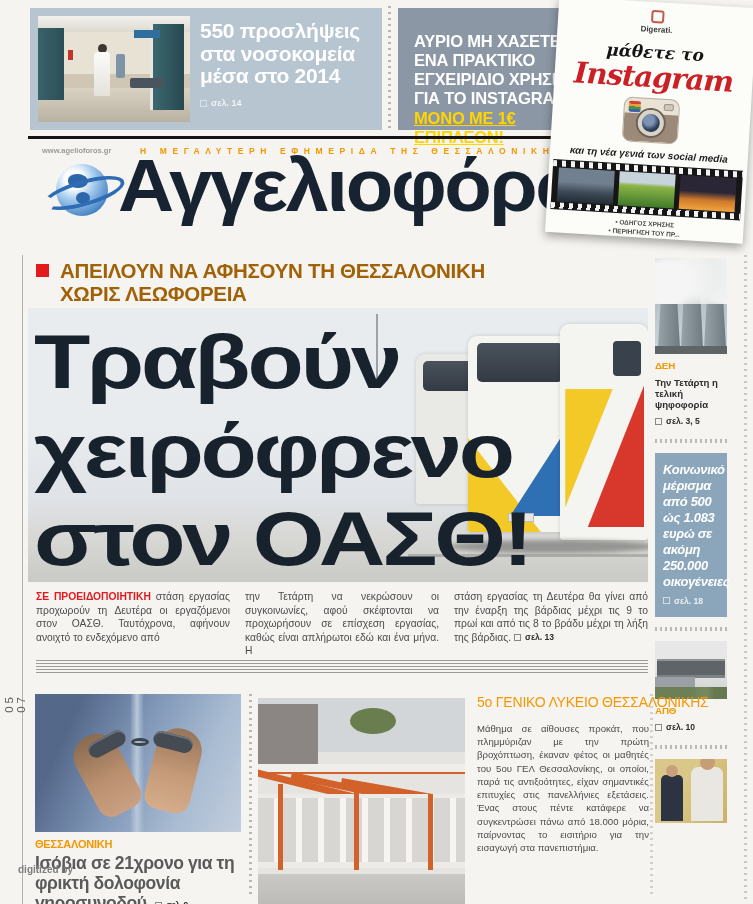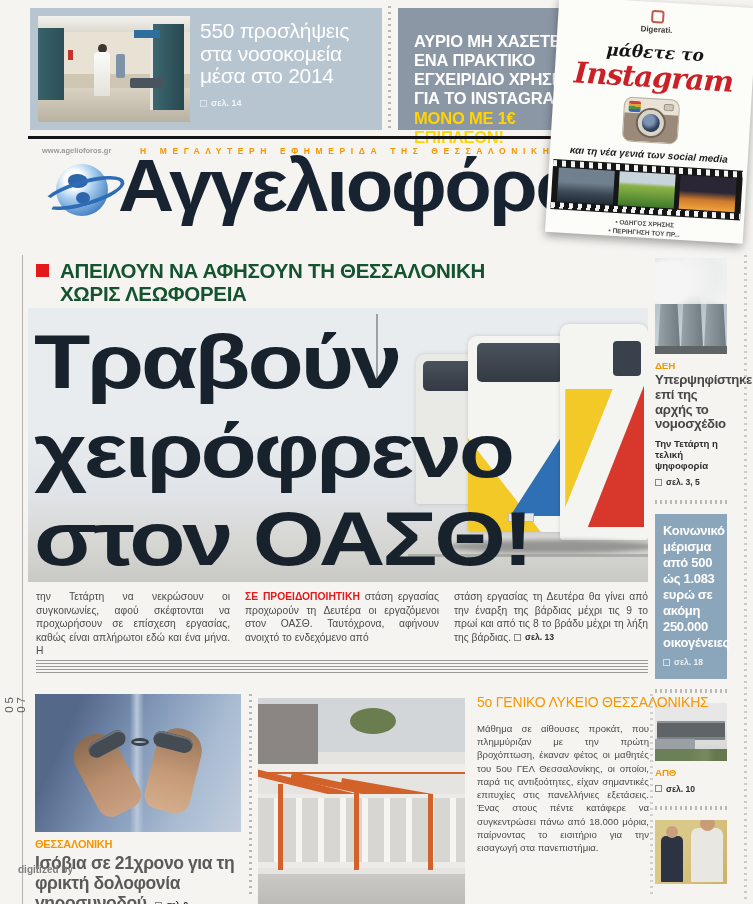--- a/index.html
+++ b/index.html
@@ -21,29 +21,29 @@
   .hp-door-l { left:0; top:12px; width:26px; height:72px; background:linear-gradient(90deg,#39626a,#2c4f57); }
   .hp-door-r { left:112px; top:8px; width:34px; height:86px; background:linear-gradient(90deg,#3d6770,#27484f); border-left:3px solid #e8e6e0; }
   .hp-sign { left:96px; top:14px; width:26px; height:8px; background:#2f6f9e; }
   .hp-ext { left:30px; top:34px; width:5px; height:10px; background:#c3332b; }
   .hp-person { left:56px; top:36px; width:16px; height:44px; background:linear-gradient(180deg,#fbfbf9,#e4e2da); border-radius:4px 4px 0 0; }
   .hp-head { left:60px; top:28px; width:9px; height:9px; border-radius:50%; background:#3c3530; }
   .hp-person2 { left:78px; top:38px; width:9px; height:24px; background:#7f93a6; border-radius:2px; }
   .hp-chairs { left:92px; top:62px; width:34px; height:10px; background:#4a545e; border-radius:2px; }
 
   .promo-left-text { left:170px; top:12px; width:174px; color:#fff; }
-  .promo-left-text .h { font-size:21px; font-weight:400; line-height:1.08; letter-spacing:-0.3px; }
+  .promo-left-text .h { font-size:21px; font-weight:700; line-height:1.08; letter-spacing:-0.3px; }
   .pref { display:inline-flex; align-items:center; gap:4px; font-weight:700; }
   .pref .bx { display:inline-block; width:7px; height:7px; border:1px solid #888; background:transparent; }
   .pref.light { color:#eef3f7; } .pref.light .bx { border-color:#d9e2ea; }
   .promo-left-text .pref { margin-top:10px; font-size:9px; }
 
   .promo-right-text { left:16px; top:24px; width:210px; font-size:16.5px; font-weight:700; line-height:1.16; letter-spacing:-0.2px; }
   .promo-right-text .w { color:#ffffff; display:block; }
-  .promo-right-text .y { color:#ffd400; display:block; }
+  .promo-right-text .y { color:#ffd400; display:block;text-decoration:underline; }
 
   
   .booklet { left:552px; top:2px; width:198px; height:236px; background:#fcfcf9; z-index:40;
              transform:rotate(3.5deg); transform-origin:50% 50%; box-shadow:0 4px 10px rgba(0,0,0,.35);
              display:flex; flex-direction:column; align-items:center; padding-top:8px; }
   .bk-logo { width:13px; height:13px; border:2px solid #c05a4a; border-radius:3px; }
   .bk-brand { font-size:8px; font-weight:700; color:#3a3a3a; margin-top:2px; }
   .bk-small { font-family:"DejaVu Serif", serif; font-style:italic; font-weight:700; font-size:17px; color:#141414; margin-top:8px; }
   .bk-big { font-family:"DejaVu Serif", serif; font-style:italic; font-weight:700; font-size:29px; color:#cc2027; margin-top:-2px; letter-spacing:-1px; }
   .bk-cam { position:relative; width:56px; height:46px; border-radius:9px; margin-top:4px;
@@ -81,21 +81,21 @@
                 transform:scale(1.18,1.12); transform-origin:left top; white-space:nowrap; }
 
   .datebar { left:28px; top:228px; width:705px; height:20px; background:#f0efeb; border-top:1px solid #3a3a3a; border-bottom:1px solid #3a3a3a;
              display:flex; align-items:center; gap:7px; padding-left:16px; font-size:9.5px; letter-spacing:.6px; }
   .datebar .day { font-weight:700; color:#1a1a1a; }
   .datebar .date { color:#9c9c9c; }
   .datebar .sep { color:#f59700; font-weight:700; }
   .datebar .price { font-weight:700; color:#1a1a1a; }
 
   
-  .kicker { left:36px; top:260px; width:600px; padding-left:24px; position:absolute; color:#14532d; font-weight:700;
+  .kicker { left:36px; top:260px; width:600px; padding-left:24px; position:absolute; color:#a16207; font-weight:700;
             font-size:20.5px; line-height:1.1; letter-spacing:-0.3px; }
   .kicker .sq { position:absolute; left:0; top:4px; width:13px; height:13px; background:#e3191e; }
   .kicker span { display:block; }
 
   .hero { left:28px; top:308px; width:620px; height:274px; overflow:hidden;
           background:linear-gradient(180deg,#e9ecef 0 45%,#dfe2e6 70%,#d6d6d2 86%,#c9c9c5 100%); }
   .pole { left:348px; top:6px; width:2px; height:66px; background:#9aa2a8; }
   .bus { position:absolute; border-radius:9px 9px 3px 3px; background:#f4f4f1; box-shadow:0 0 4px rgba(0,0,0,.15); overflow:hidden; }
   .bus .win { position:absolute; left:9%; right:9%; top:7px; height:20%; background:linear-gradient(180deg,#4a525c,#333a44); border-radius:5px; }
   .bus-a { left:388px; top:46px; width:78px; height:150px; background:#e9e9e5; }
@@ -151,21 +151,21 @@
                           radial-gradient(circle at 50% 60%, #77885e 0 45%, transparent 65%),
                           radial-gradient(circle at 85% 40%, #66784f 0 40%, transparent 60%), #b9bdb6; }
 
   .men-bg { position:absolute; inset:0; background:linear-gradient(120deg,#d9c887 0 40%,#cdb169 100%); }
   .man1 { position:absolute; left:6px; top:16px; width:22px; height:46px; background:#2c3444; border-radius:5px 5px 0 0; }
   .man1 .head { position:absolute; left:5px; top:-10px; width:12px; height:12px; border-radius:50%; background:#caa07c; }
   .man2 { position:absolute; left:36px; top:8px; width:32px; height:54px; background:#e9e7e2; border-radius:7px 7px 0 0; }
   .man2 .head { position:absolute; left:9px; top:-12px; width:15px; height:15px; border-radius:50%; background:#c79d78; }
 
   .bluebox { background:#8ba6ba; padding:9px 8px; color:#fff; }
-  .bluebox .t { font-size:13px; font-weight:700; line-height:1.24; letter-spacing:-0.3px; }
+  .bluebox .t { font-size:13px; font-weight:700; line-height:1.24; letter-spacing:-0.3px;font-style:italic; }
   .bluebox .pref { margin-top:0; font-size:8.6px; color:#e9eff3; }
   .bluebox .pref .bx { border-color:#cfdde6; }
 
   
   .cuffs-photo { left:35px; top:694px; width:206px; height:138px; overflow:hidden;
                  background:linear-gradient(115deg,#54688a 0 18%,#7e95b6 45%,#a9bcd2 75%,#c3cedd 100%); }
   .jeans-seam { position:absolute; left:95px; top:0; width:14px; height:138px; background:linear-gradient(90deg,transparent,#b9c8da 50%,transparent); }
   .hand { position:absolute; width:46px; height:84px; border-radius:22px 22px 14px 14px; background:linear-gradient(180deg,#8a6a50,#b98f6e 55%,#caa083); }
   .hand.left { left:48px; top:38px; transform:rotate(-28deg); }
   .hand.right { left:116px; top:34px; transform:rotate(14deg); background:linear-gradient(180deg,#97755a,#c59a78 55%,#d5ad8c); }
@@ -304,22 +304,22 @@
     <div class="abs busshadow"></div>
     <div class="abs ground-line"></div>
   </div>
   <div class="abs hero-headline">
     <span>Τραβούν</span>
     <span>χειρόφρενο</span>
     <span>στον ΟΑΣΘ!</span>
   </div>
 
   <div class="abs intro">
+    <p><span class="lead-red">ΣΕ ΠΡΟΕΙΔΟΠΟΙΗΤΙΚΗ</span><span> στάση εργασίας προχωρούν τη Δευτέρα οι εργαζόμενοι στον ΟΑΣΘ. Ταυτόχρονα, αφήνουν ανοιχτό το ενδεχόμενο από</span></p>
     <p>την Τετάρτη να νεκρώσουν οι συγκοινωνίες, αφού σκέφτονται να προχωρήσουν σε επίσχεση εργασίας, καθώς είναι απλήρωτοι εδώ και ένα μήνα. Η</p>
-    <p><span class="lead-red">ΣΕ ΠΡΟΕΙΔΟΠΟΙΗΤΙΚΗ</span><span> στάση εργασίας προχωρούν τη Δευτέρα οι εργαζόμενοι στον ΟΑΣΘ. Ταυτόχρονα, αφήνουν ανοιχτό το ενδεχόμενο από</span></p>
     <p><span>στάση εργασίας τη Δευτέρα θα γίνει από την έναρξη της βάρδιας μέχρι τις 9 το πρωί και από τις 8 το βράδυ μέχρι τη λήξη της βάρδιας.</span>
       <span class="pref">
           <span class="bx"></span>
           <span>σελ. 13</span>
         </span>
     </p>
   </div>
   <div class="abs multirule"></div>
 
   <div class="abs sidebar">
@@ -327,21 +327,20 @@
     <div>
       <div class="sb-photo" style="height:96px;">
         <div class="pp-sky"></div>
         <div class="pp-tower" style="left:3px;"></div>
         <div class="pp-tower" style="left:26px; height:52px;"></div>
         <div class="pp-tower" style="left:49px;"></div>
         <div class="pp-steam"></div>
         <div class="pp-ground"></div>
       </div>
       <div class="sb-label">ΔΕΗ</div>
-      <div class="sb-head">Υπερψηφίστηκε επί της αρχής το νομοσχέδιο</div>
       <div class="sb-sub">Την Τετάρτη η τελική ψηφοφορία</div>
       <div class="pref sb-pref">
           <span class="bx"></span>
           <span>σελ. 3, 5</span>
         </div>
       <div class="hdots sb-div"></div>
     </div>
 
     <div>
       <div class="bluebox">

